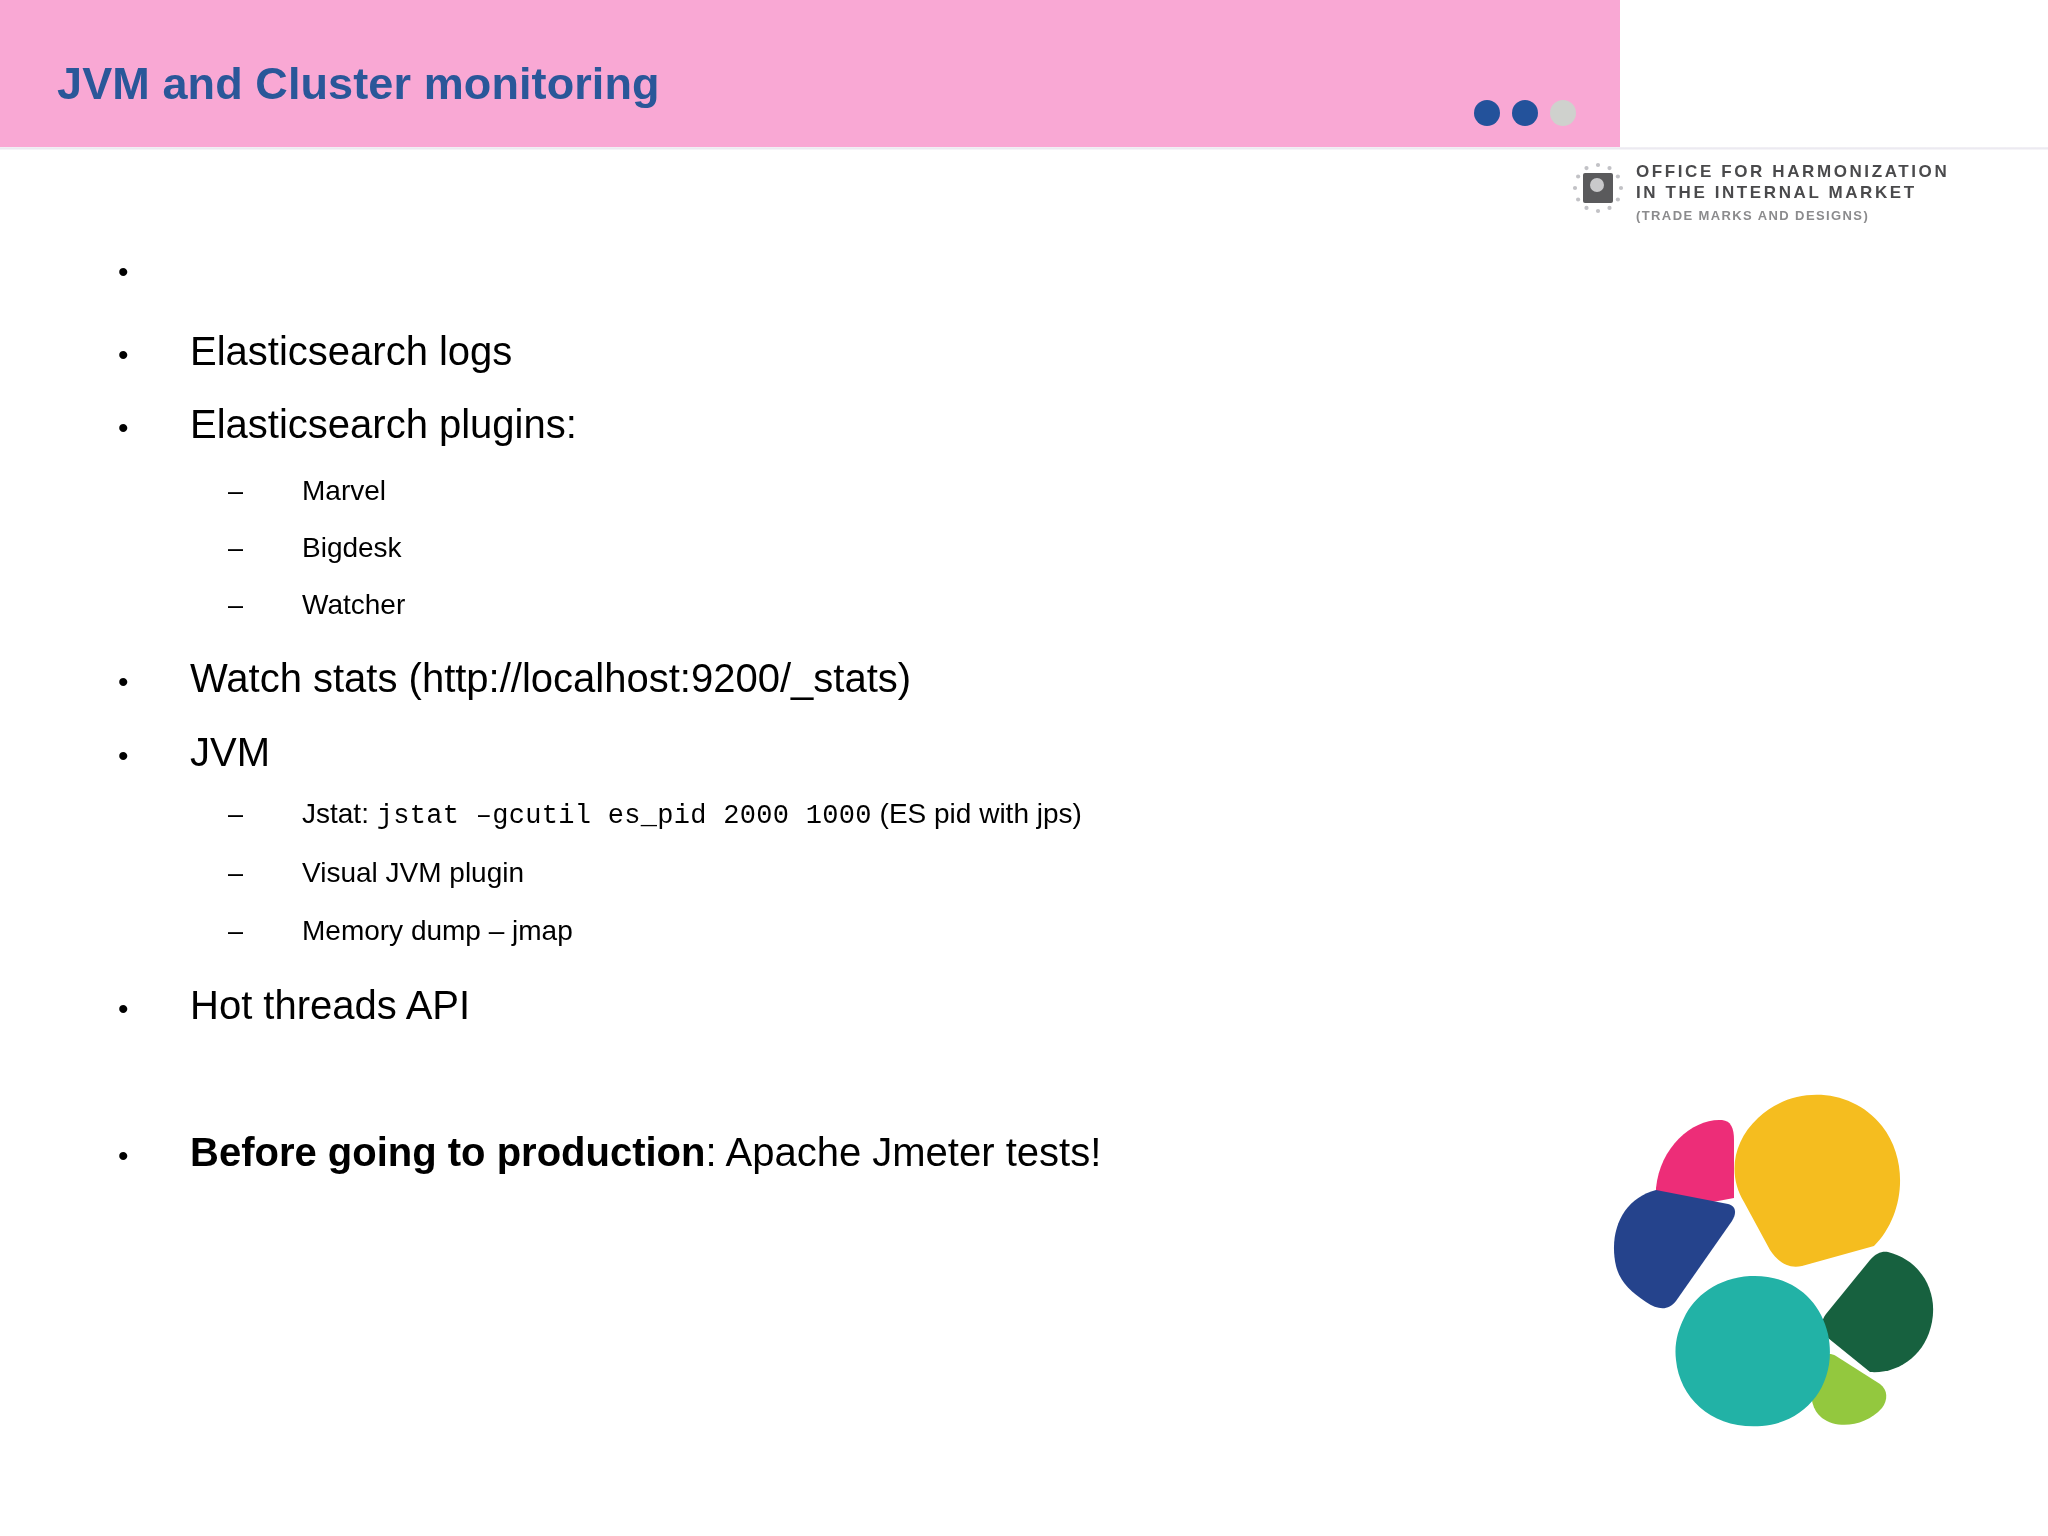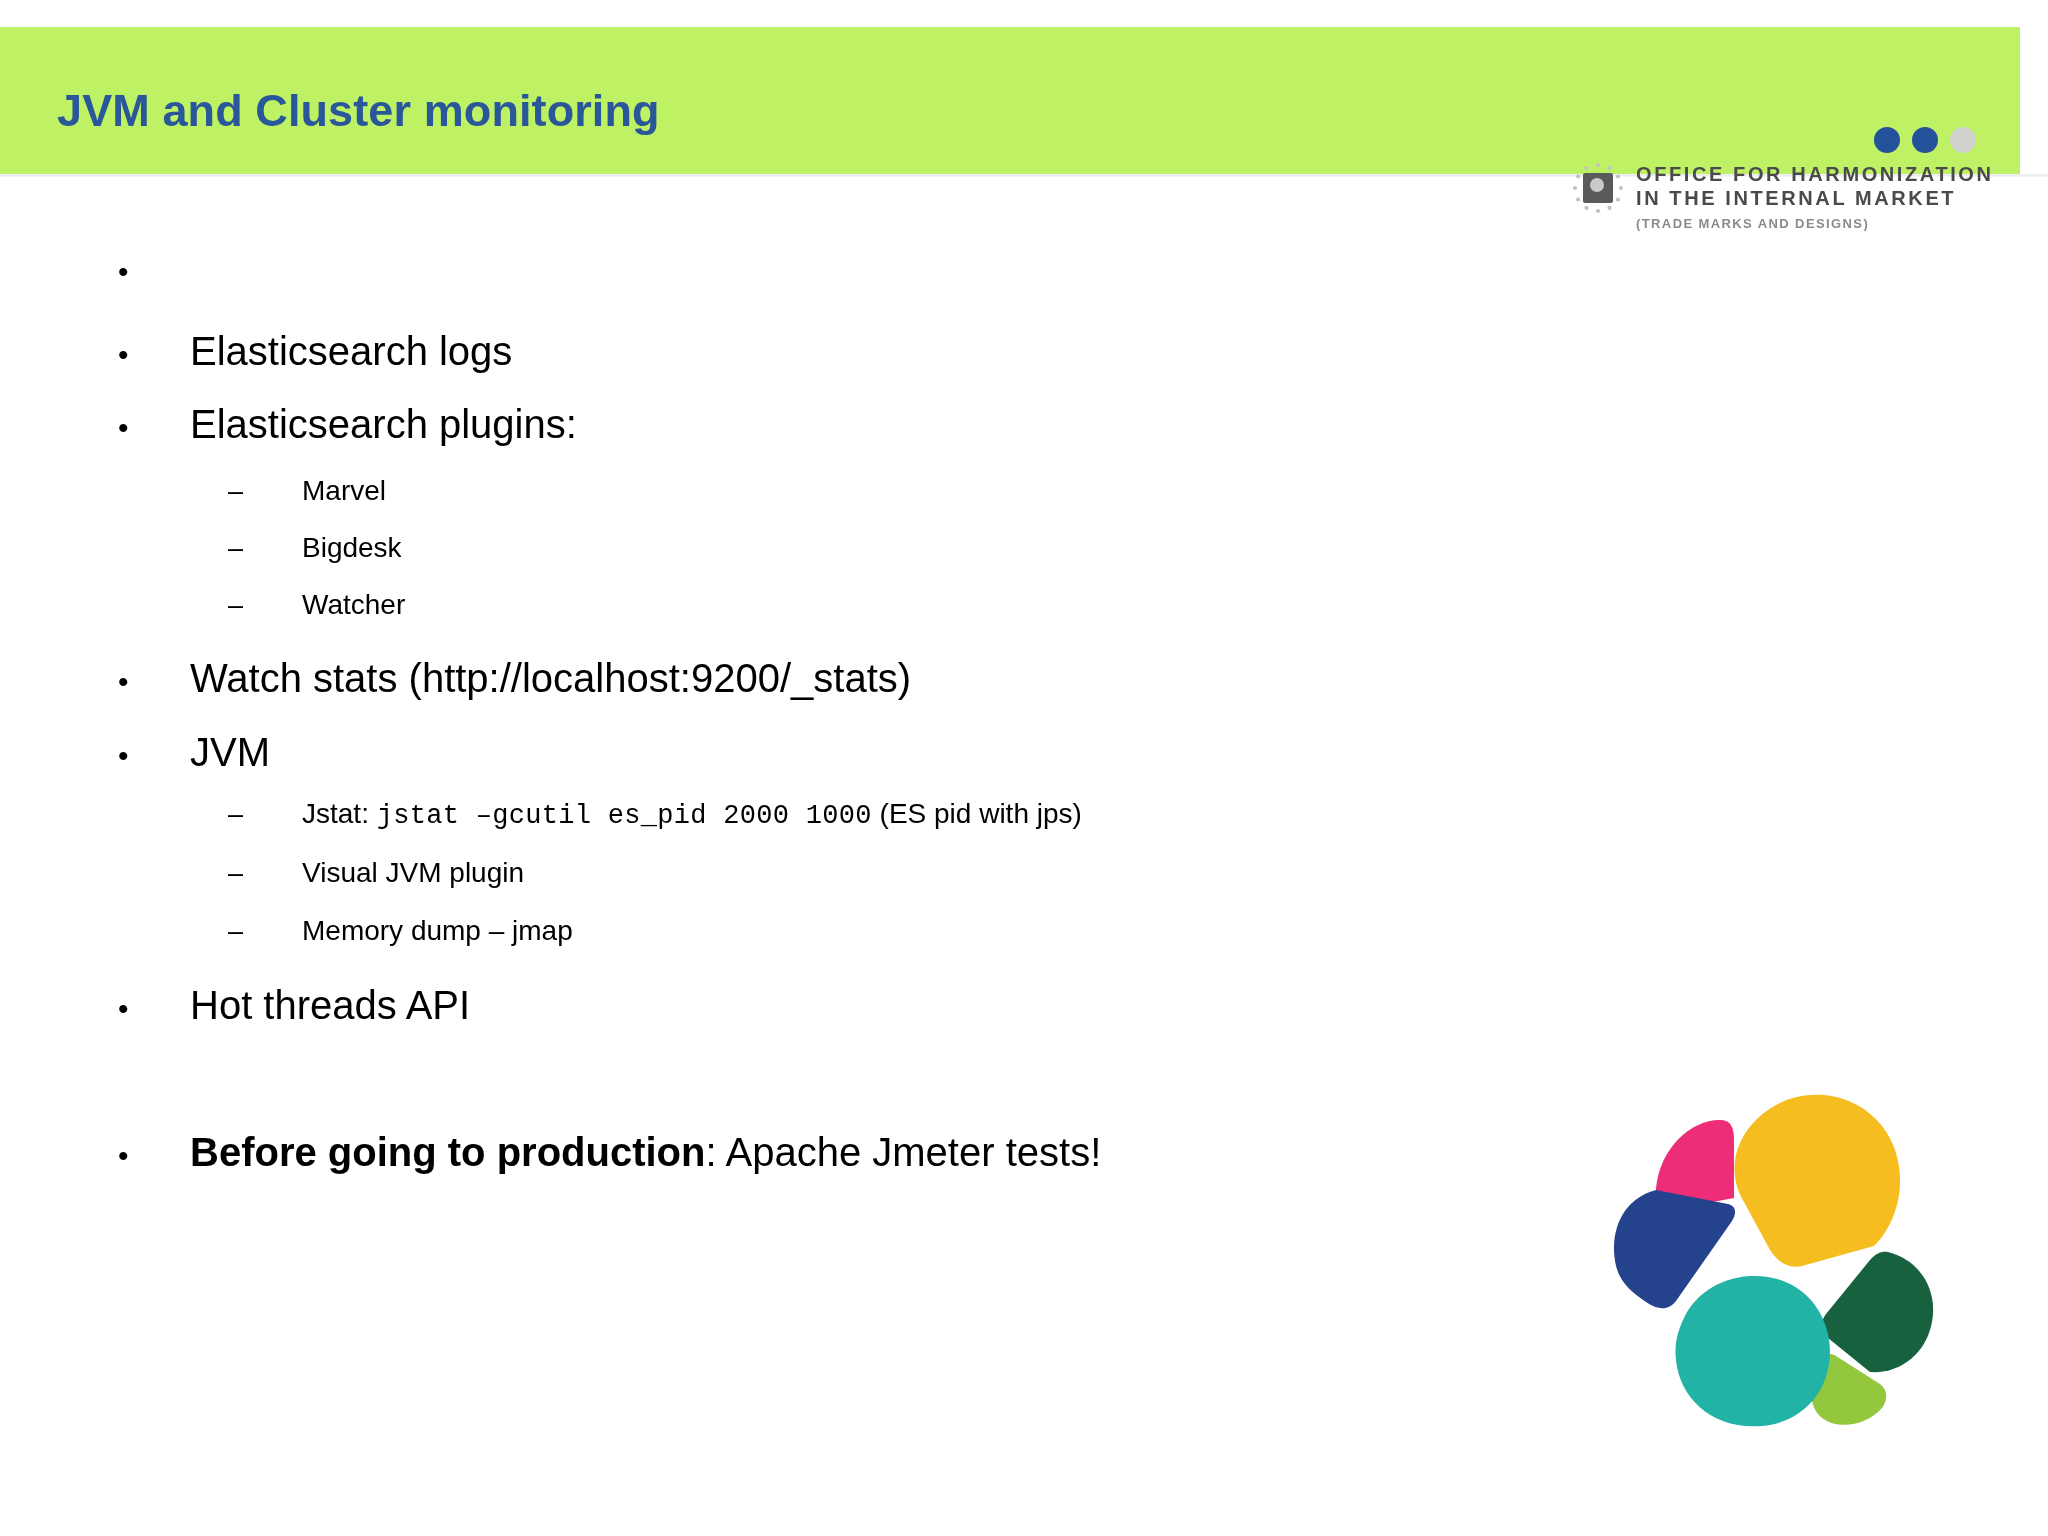--- a/index.html
+++ b/index.html
@@ -20,24 +20,23 @@
     width: 2048px;
     height: 1536px;
     background: #ffffff;
   }
 
   
   .header {
     position: absolute;
     left: 0;
     top: 0;
-    width: 2020px;
+    width: 1620px;
     height: 149px;
-    background: #bef264;
-    margin-top: 27px;
+    background: #f9a8d4;
   }
 
   .slide-title {
     position: absolute;
     left: 57px;
     top: 58px;
     font-size: 45px;
     font-weight: bold;
     color: #2a5799;
     letter-spacing: 0.1px;
@@ -115,21 +114,21 @@
     bottom: 3px;
     width: 9px;
     height: 7px;
     background: #5a5a5c;
     transform: skewX(-12deg);
   }
   .ohim-text {
     padding-top: 2px;
   }
   .ohim-line {
-    font-size: 20px;
+    font-size: 17px;
     font-weight: bold;
     color: #4a4a4c;
     letter-spacing: 2.6px;
     line-height: 1.22;
     white-space: nowrap;
   }
   .ohim-sub {
     font-size: 13px;
     font-weight: bold;
     color: #8b8b8d;

